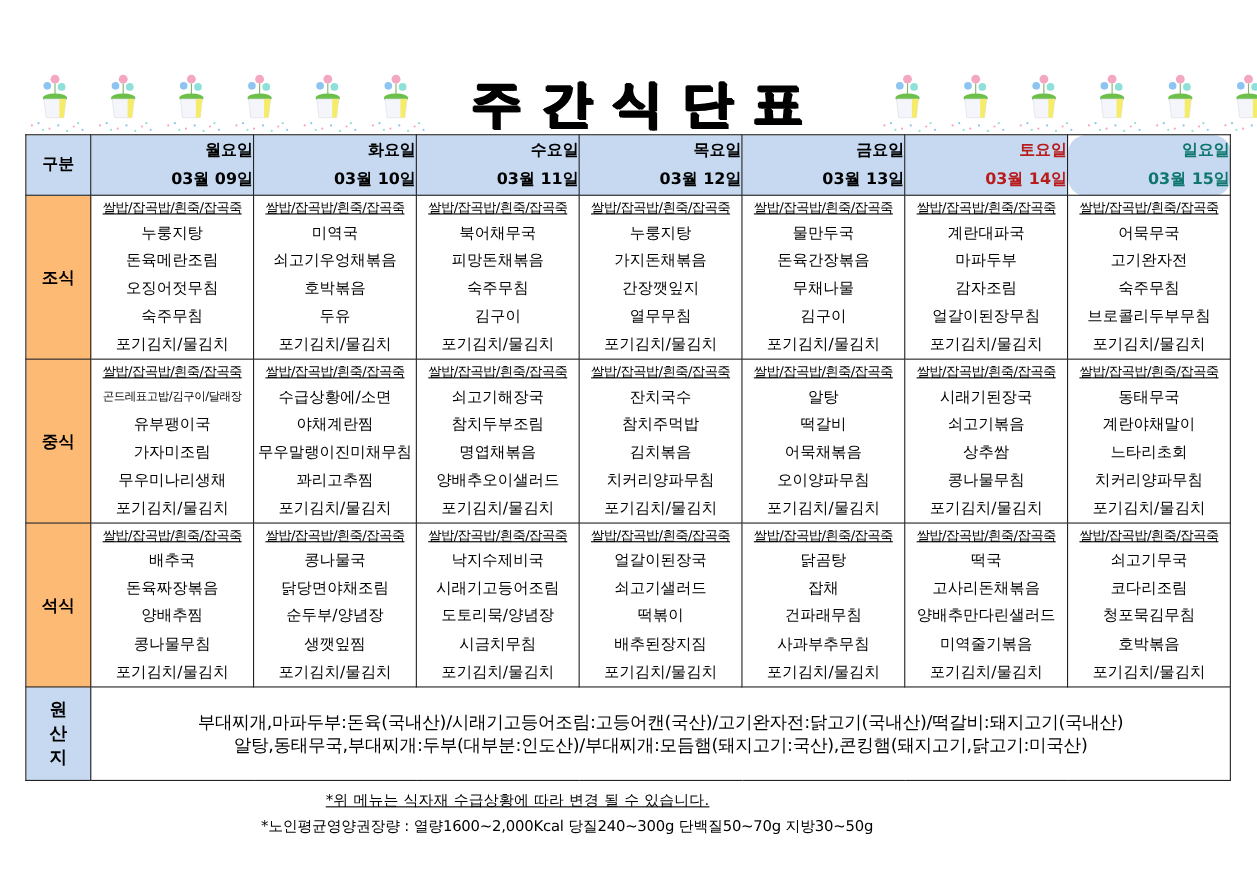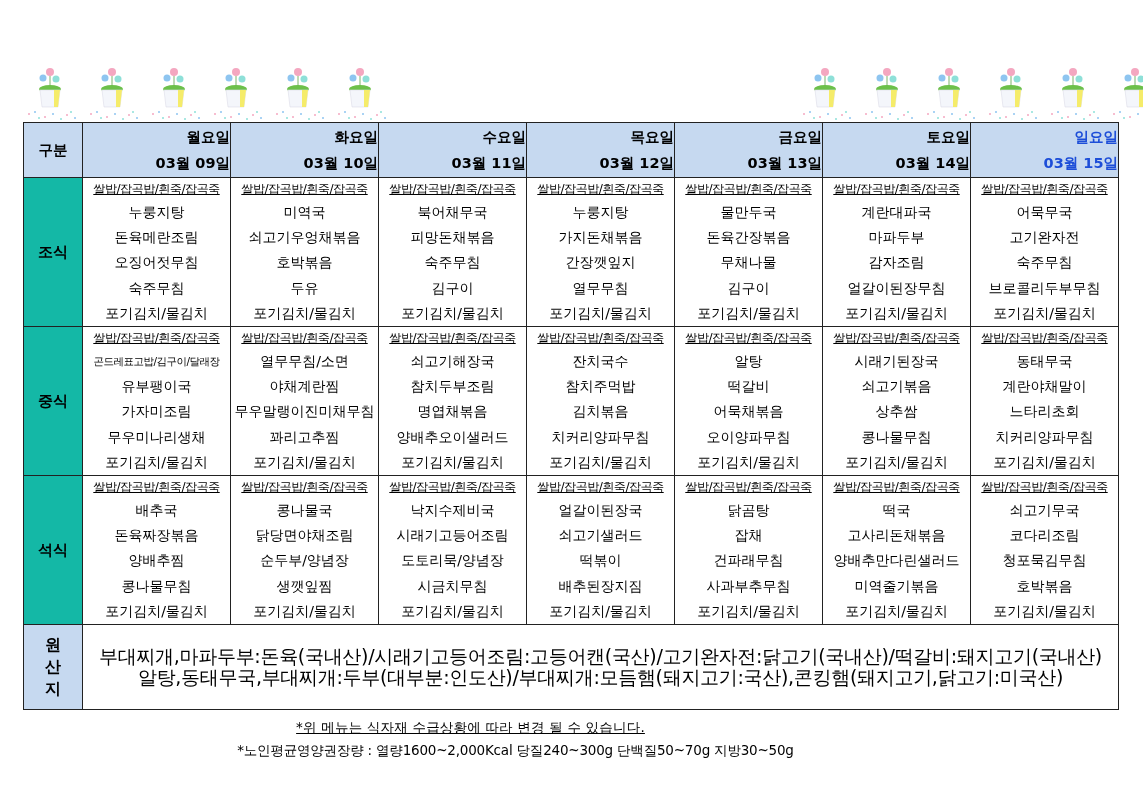--- a/index.html
+++ b/index.html
@@ -35,37 +35,37 @@
   table.menu td, table.menu th {
     border: 1.5px solid #222; padding: 0; text-align: center; vertical-align: middle;
   }
   .col-label { width: 59px; }
   .col-day { width: 148px; }
   th.hdr {
     background: #c6d9f0; height: 54px; font-weight: bold; font-size: 14.5px;
     line-height: 26px;
   }
   th.hdr .dayname, th.hdr .date { display: block; text-align: right; }
-  th.hdr.sat { color: #000000; }
-  th.hdr.sun { color: #1d4ed8; }
+  th.hdr.sat { color: #b91c1c; }
+  th.hdr.sun { color: #0f766e; border-radius: 16px; }
   td.label {
-    background: #14b8a6; font-weight: bold; font-size: 15px;
+    background: #fdba74; font-weight: bold; font-size: 15px;
   }
   td.meal {
     height: 148px; font-size: 14px; line-height: 25.2px; vertical-align: top;
     white-space: nowrap; overflow: hidden;
   }
   td.meal .staple { font-size: 12.2px; letter-spacing: -0.6px; display: block; line-height: 22px; text-decoration: underline; }
   td.meal .dish { display: block; }
   td.meal .dish.small { font-size: 10.5px; letter-spacing: -0.5px; }
   td.origin-label {
     background: #c6d9f0; font-weight: bold; font-size: 16px; height: 84px; line-height: 22px;
   }
   td.origin-text {
-    font-size: 19px; line-height: 21px; letter-spacing: -0.3px;
+    font-size: 16px; line-height: 21px; letter-spacing: -0.3px;
   }
   .notes {
     position: absolute; left: 0; width: 941px; text-align: center;
   }
   .note1 {
     top: 719px; font-size: 13.5px; text-decoration: underline;
     letter-spacing: 0.2px;
   }
   .note2 {
     top: 742px; font-size: 13.5px; letter-spacing: -0.2px; padding-left: 45px;
@@ -226,20 +226,21 @@
             <circle cx="52" cy="56" r="1"></circle>
           </g>
           <g fill="#8ee0d8">
             <circle cx="16" cy="56" r="1"></circle>
             <circle cx="38" cy="57" r="1"></circle>
             <circle cx="48" cy="50" r="1"></circle>
           </g>
         </svg>
       </div>
     </div>
+  <div class="title">주간식단표</div>
   <div class="pots-right" id="pots-right">
       <div class="pot">
         <svg viewBox="0 0 62 60" xmlns="http://www.w3.org/2000/svg">
           <circle cx="27" cy="10" r="4" fill="#f4a7c0"></circle>
           <circle cx="20" cy="16" r="3.5" fill="#8ec5f0"></circle>
           <circle cx="33" cy="17" r="3.5" fill="#8ee0d8"></circle>
           <line x1="27" y1="14" x2="27" y2="24" stroke="#7cb46a" stroke-width="1"></line>
           <ellipse cx="27" cy="27" rx="11" ry="4" fill="#6cc04a"></ellipse>
           <path d="M17 28 L37 28 L35 45 L19 45 Z" fill="#f4f6fb" stroke="#dcdce8" stroke-width="0.6"></path>
           <path d="M31 28 L37 28 L35 45 L31 45 Z" fill="#f5ec6a"></path>
@@ -502,21 +503,21 @@
         <td class="meal">
           <span class="staple">쌀밥/잡곡밥/흰죽/잡곡죽</span>
           <span class="dish small">곤드레표고밥/김구이/달래장</span>
           <span class="dish">유부팽이국</span>
           <span class="dish">가자미조림</span>
           <span class="dish">무우미나리생채</span>
           <span class="dish">포기김치/물김치</span>
         </td>
         <td class="meal">
           <span class="staple">쌀밥/잡곡밥/흰죽/잡곡죽</span>
-          <span class="dish">열무무침/소면</span>
+          <span class="dish">수급상황에/소면</span>
           <span class="dish">야채계란찜</span>
           <span class="dish">무우말랭이진미채무침</span>
           <span class="dish">꽈리고추찜</span>
           <span class="dish">포기김치/물김치</span>
         </td>
         <td class="meal">
           <span class="staple">쌀밥/잡곡밥/흰죽/잡곡죽</span>
           <span class="dish">쇠고기해장국</span>
           <span class="dish">참치두부조림</span>
           <span class="dish">명엽채볶음</span>

